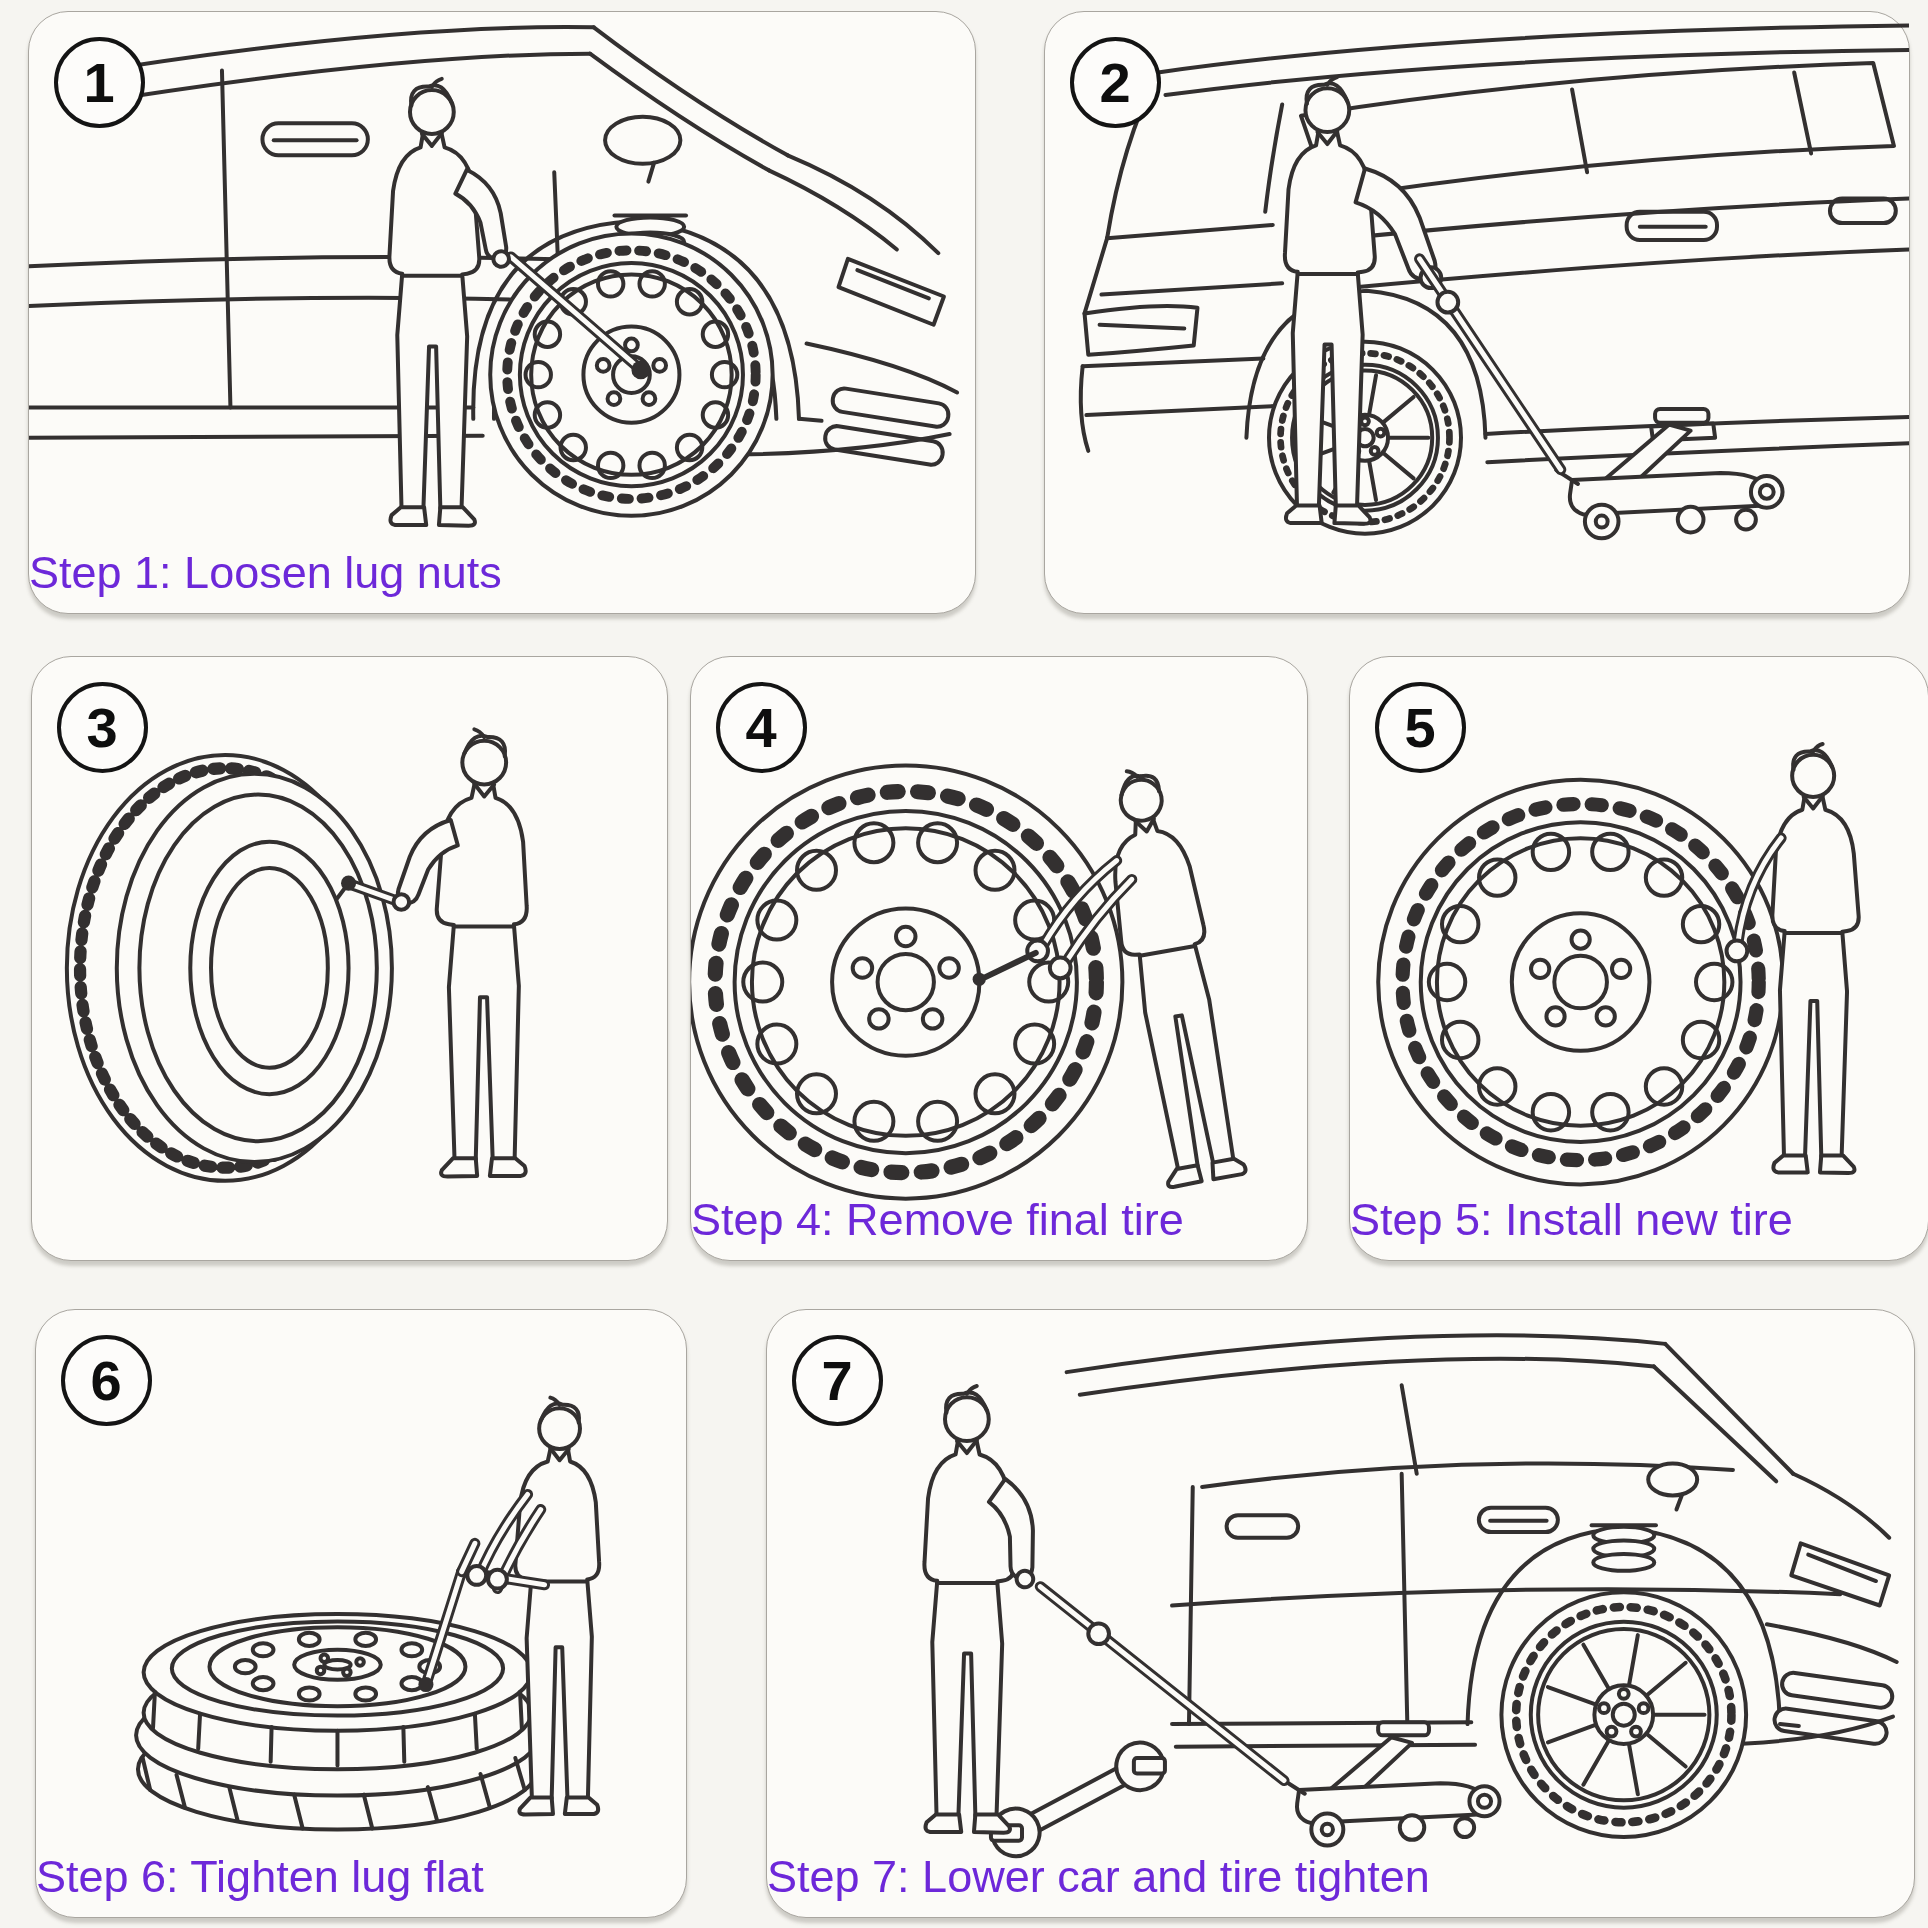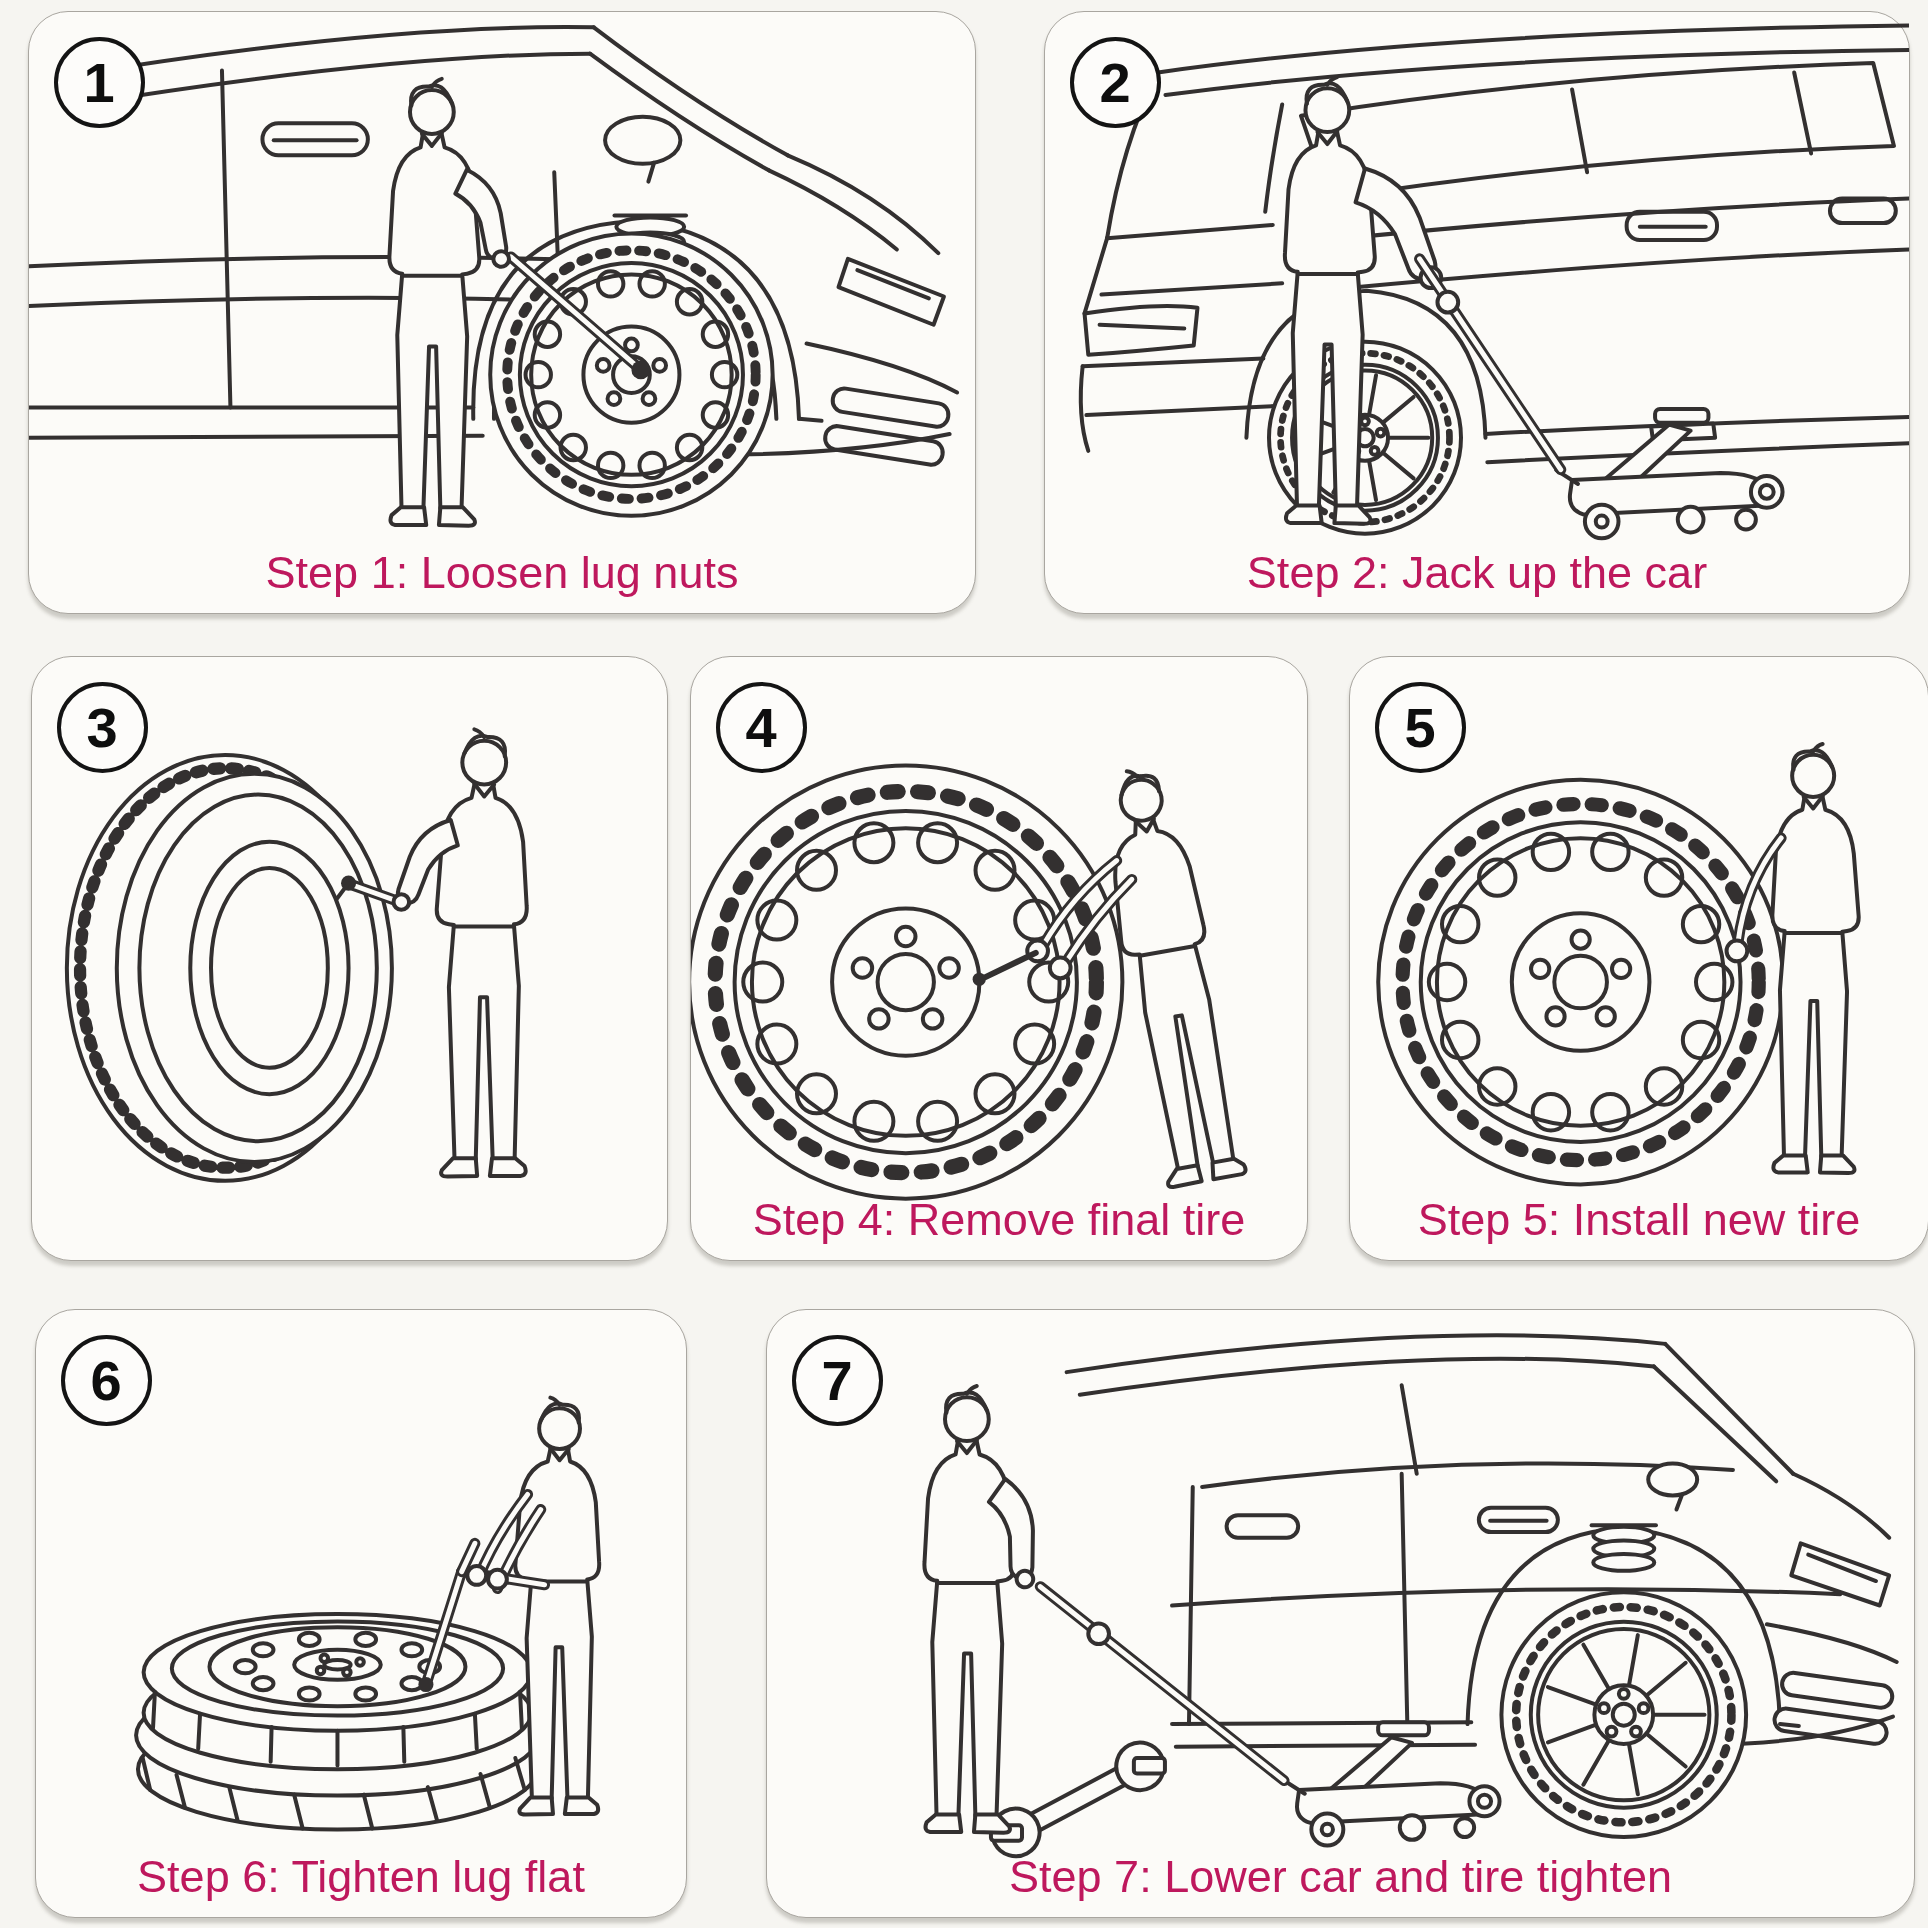--- a/index.html
+++ b/index.html
@@ -4,22 +4,22 @@
 <style>
   html,body{margin:0;padding:0}
   body{width:1928px;height:1928px;position:relative;background:#f6f5f1;
        font-family:"Liberation Sans",sans-serif;overflow:hidden}
   .panel{position:absolute;background:#fcfbf8;border:1.9px solid #a9a6a0;border-radius:40px;
          box-shadow:0 4.7px 3.8px rgba(110,105,96,.30)}
   .panel svg{position:absolute;left:0;top:0;width:100%;height:100%}
   .badge{position:absolute;left:24.5px;top:24.5px;width:83px;height:83px;border:4.7px solid #141414;
          border-radius:50%;background:#fdfcfa;display:flex;align-items:center;justify-content:center;
          font-size:56px;font-weight:bold;color:#0e0e0e;z-index:3}
-  .caption{position:absolute;left:0;right:0;bottom:14px;text-align:center;font-size:45px;
-           color:#be185d;z-index:2;white-space:nowrap}
+  .caption{position:absolute;left:0;right:0;bottom:14px;text-align:left;font-size:45px;
+           color:#6d28d9;z-index:2;white-space:nowrap}
   svg *{vector-effect:non-scaling-stroke}
   .ink{stroke:#333030;fill:none;stroke-width:4;stroke-linecap:round;stroke-linejoin:round}
   .fill{fill:#fcfbf8;stroke:#333030;stroke-width:4;stroke-linejoin:round;stroke-linecap:round}
   .inkfill{fill:#333030;stroke:none}
   .bar{stroke:#333030;stroke-width:11;stroke-linecap:round;fill:none}
   .bar2{stroke:#fcfbf8;stroke-width:5;stroke-linecap:round;fill:none}
 </style>
 </head>
 <body>
 
@@ -191,21 +191,20 @@
     <use href="#jack" transform="translate(560,455) scale(1.05)"></use>
     <use href="#man" transform="translate(300,104) scale(0.75)"></use>
     <use href="#arm" transform="translate(338,178)"></use>
     <g>
       <line class="bar" x1="398" y1="262" x2="548" y2="486"></line>
       <line class="bar2" x1="398" y1="262" x2="548" y2="486"></line>
       <circle class="fill" cx="428" cy="308" r="11"></circle>
     </g>
   </svg>
   <div class="badge">2</div>
-  <div class="caption">Step 2: Jack up the car</div>
 </div>
 
 <div class="panel" style="left:31px;top:656px;width:635px;height:603px">
   <svg viewBox="0 0 674 640">
     <g>
       <ellipse class="fill" cx="205" cy="330" rx="168" ry="226"></ellipse>
       <ellipse class="ink" cx="205" cy="330" rx="154" ry="212" stroke-dasharray="7 12" style="vector-effect:none;stroke-width:13"></ellipse>
       <ellipse class="fill" cx="236" cy="330" rx="146" ry="206"></ellipse>
       <ellipse class="ink" cx="240" cy="330" rx="126" ry="184"></ellipse>
       <ellipse class="fill" cx="252" cy="330" rx="84" ry="134"></ellipse>

